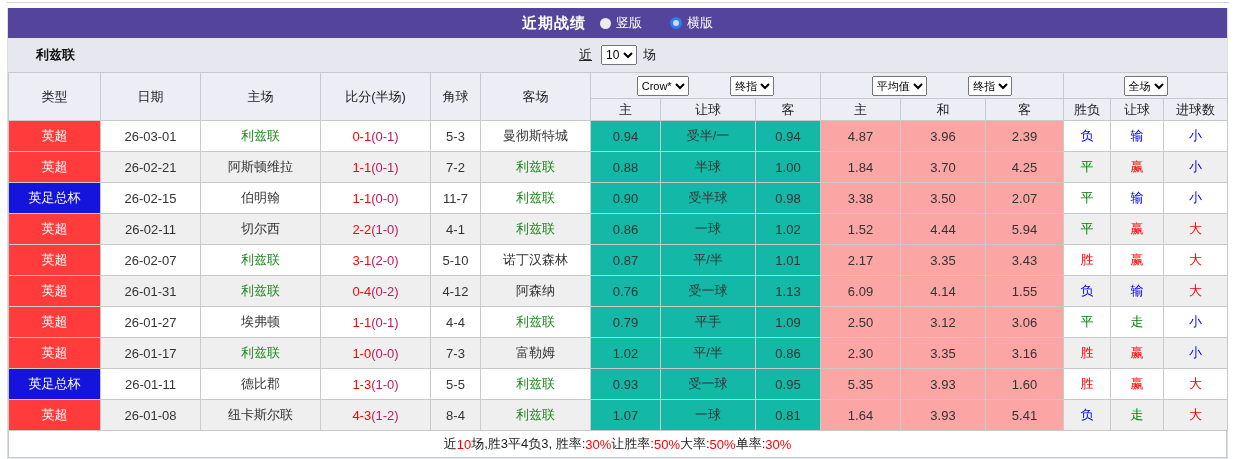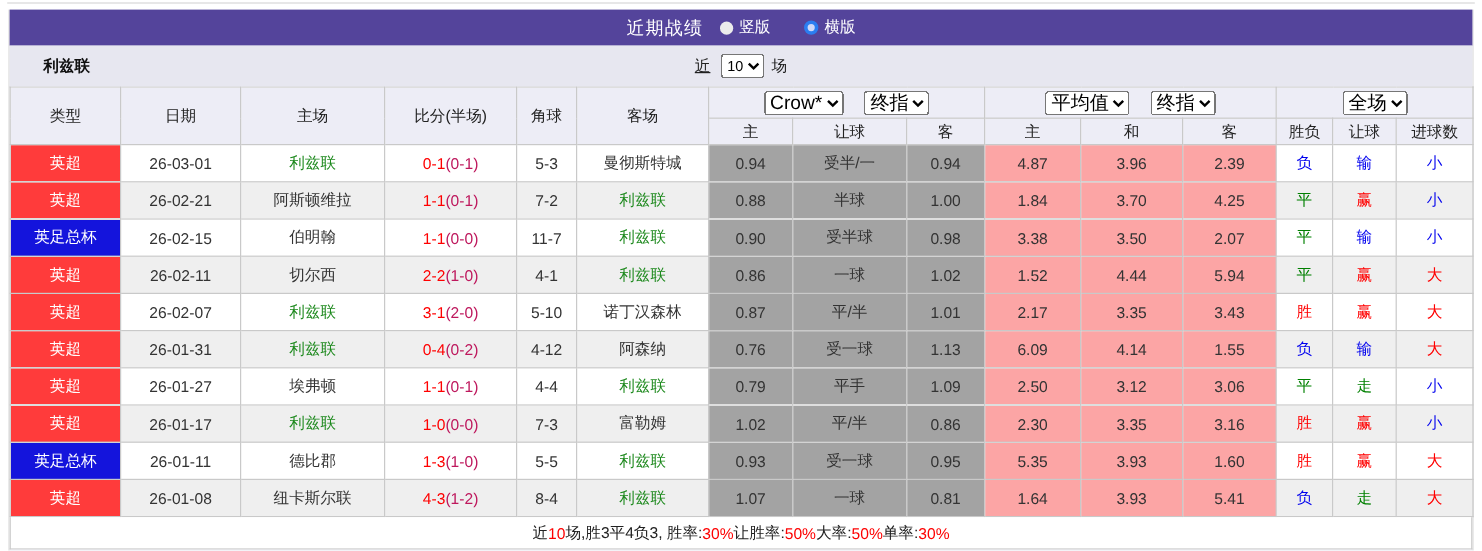--- a/index.html
+++ b/index.html
@@ -3,21 +3,21 @@
 <meta charset="utf-8">
 <style>
   html,body{margin:0;padding:0;background:#fff;font-family:"Liberation Sans","DejaVu Sans",sans-serif;}
   .page{width:1235px;height:459px;overflow:hidden;position:relative;background:#fff;}
   .top-rule{height:2px;}
   .top-line{height:1px;background:#d8d8d8;margin:0 6px;}
   .container{margin:5px 7px 0 7px;border-left:1px solid #ddd;border-right:1px solid #ddd;}
 
   
   .title-bar{height:30px;background:var(--purple);display:flex;align-items:center;justify-content:center;gap:14px;color:#fff;}
-  .title-bar .title{font-size:15px;font-weight:normal;letter-spacing:1px;}
+  .title-bar .title{font-size:15px;font-weight:bold;letter-spacing:1px;}
   .radio-group{display:flex;align-items:center;gap:28px;font-size:13px;}
   .radio-item{display:flex;align-items:center;gap:5px;cursor:pointer;}
   .radio{width:11px;height:11px;border-radius:50%;display:inline-block;background:#ececec;}
   .radio.on{width:6px;height:6px;background:#cfd8f8;border:3px solid #2b7df0;}
 
   
   .filter-bar{height:34px;background:#e7e7f0;position:relative;display:flex;align-items:center;justify-content:center;font-size:13px;color:#222;}
   .team-name{position:absolute;left:28px;font-weight:bold;font-size:13px;color:#111;}
   .filters{display:flex;align-items:center;gap:3px;}
   .near{text-decoration:underline;margin-right:3px;cursor:pointer;}
@@ -25,24 +25,24 @@
   .cb{display:inline-block;width:13px;height:13px;border:1px solid #8a8a8a;background:#fff;box-sizing:border-box;vertical-align:-2px;margin:0 1px 0 6px;text-align:center;font-size:10px;line-height:12px;color:#fff;}
   .cb.on{background:#1b74e8;border-color:#1b74e8;}
   .cb-label{margin-left:1px;}
 
   
   table{border-collapse:collapse;table-layout:fixed;width:1219px;font-size:13px;color:#333;}
   th,td{border:1px solid #c9c9c9;text-align:center;padding:0;overflow:hidden;white-space:nowrap;}
   thead th{background:#ededf6;font-weight:normal;color:#222;}
   tr.h1 th{height:25px;}
   tr.h2 th{height:21px;}
-  .grp select{font-size:16px;height:20px;margin:0 7px;}
+  .grp select{font-size:11px;height:20px;margin:0 19px;}
   tbody td{height:30px;background:#fff;}
   tbody tr:nth-child(even) td.z{background:#efefef;}
-  td.cream{background:#a3a3a3;}
+  td.cream{background:#14b8a6;}
   td.lblue{background:#fca5a5;}
   td.badge{color:#fff;}
   td.badge-epl{background:var(--badge-epl);}
   td.badge-facup{background:var(--badge-facup);}
   .team-green{color:var(--team-green);}
   .c-red{color:var(--win-red);}
   .c-green{color:var(--draw-green);}
   .c-blue{color:var(--lose-blue);}
   .score-main{color:var(--score-red);margin-top:13px;}
   .score-half{color:#be185d;}

